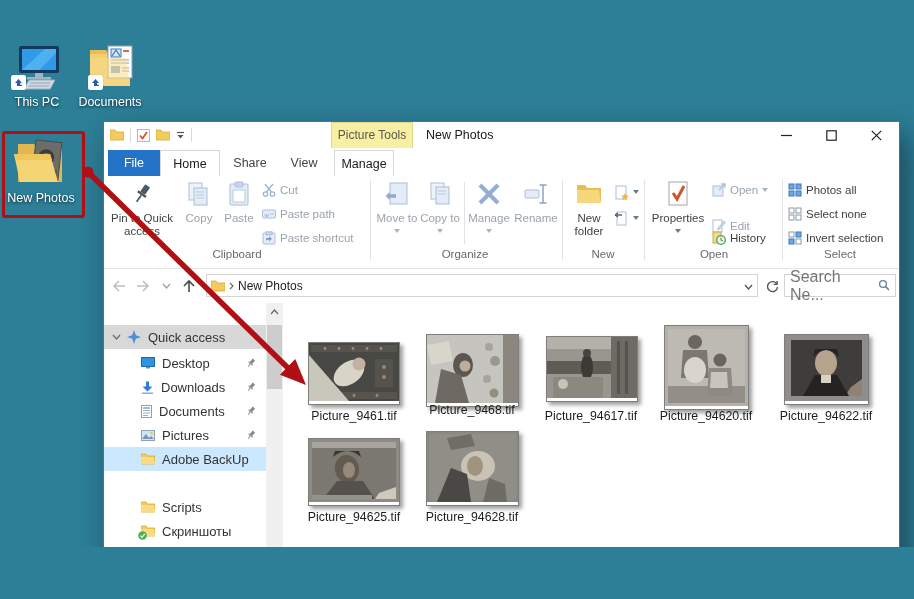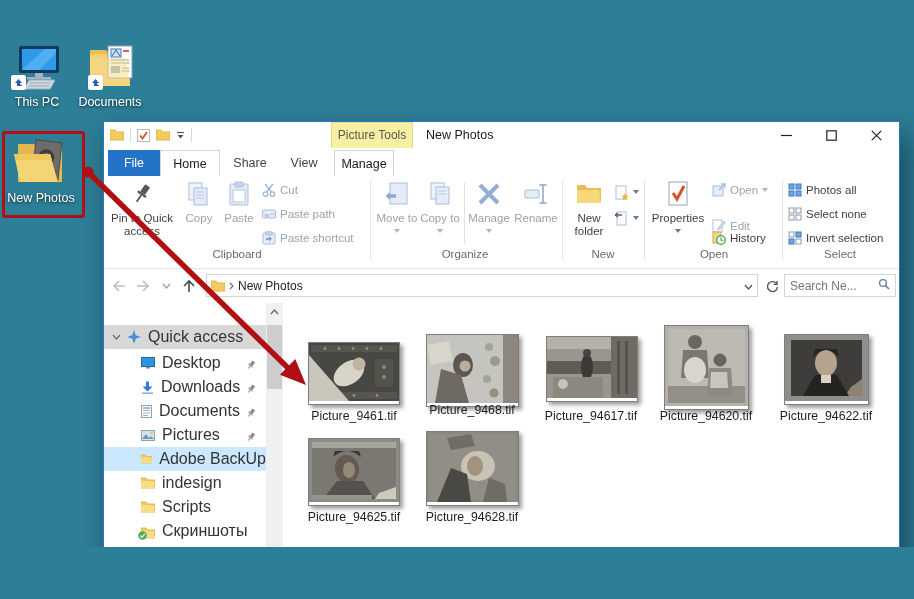--- a/index.html
+++ b/index.html
@@ -46,25 +46,25 @@
   .glabel{position:absolute;top:72px;height:16px;font-size:11.5px;color:#6a6a6a;text-align:center;}
   .dda{display:inline-block;width:0;height:0;border-left:3.5px solid transparent;border-right:3.5px solid transparent;
        border-top:4px solid #6a7a8a;vertical-align:2px;}
   .dda.dim{border-top-color:#a9b6c2;}
   
   .addr{position:absolute;left:0;top:147px;width:100%;height:34px;background:#fff;border-bottom:1px solid #e4e4e4;}
   .navarr{position:absolute;top:8px;width:18px;height:18px;display:flex;align-items:center;justify-content:center;}
   .afield{position:absolute;left:102px;top:5px;width:552px;height:23px;border:1px solid #d4d4d4;box-sizing:border-box;
           display:flex;align-items:center;padding:0 4px;gap:4px;background:#fff;}
   .sfield{position:absolute;left:680px;top:5px;width:112px;height:23px;border:1px solid #d4d4d4;box-sizing:border-box;
-          display:flex;align-items:center;padding:0 5px;background:#fff;color:#767676;font-size:12px;}
+          display:flex;align-items:center;padding:0 5px;background:#fff;color:#767676;font-size:16px;}
   
   .bodyarea{position:absolute;left:0;top:181px;width:100%;height:277px;background:#fff;overflow:hidden;}
   .nav{position:absolute;left:0;top:0;width:162px;height:100%;}
-  .nrow{position:absolute;left:0;width:162px;height:24px;display:flex;align-items:center;font-size:16px;color:#333;}
+  .nrow{position:absolute;left:0;width:162px;height:24px;display:flex;align-items:center;font-size:13px;color:#333;}
   .nrow .lbl{margin-left:7px;white-space:nowrap;}
   .nrow.sel{background:#d8d8d8;}
   .nrow.hl{background:#cce8ff;}
   .npin{position:absolute;right:10px;top:5px;}
   .sbar{position:absolute;left:162px;top:0;width:17px;height:100%;background:#f0f0f0;}
   .sthumb{position:absolute;left:1px;top:22px;width:15px;height:64px;background:#cdcdcd;}
   .filesarea{position:absolute;left:182px;top:0;right:1px;height:100%;}
   .thumb{position:absolute;box-sizing:border-box;border:1px solid #7e7e7e;box-shadow:2.5px 2.5px 4px rgba(0,0,0,.38);}
   .flabel{position:absolute;width:110px;text-align:center;font-size:12.3px;color:#1c1c1c;white-space:nowrap;}
   
@@ -530,27 +530,20 @@
                 </g>
               </svg></span>
         </div>
         <div class="nrow hl" style="top:144px">
           <svg style="margin-left:37px" width="14" height="12" viewBox="0 0 14 12">
               <path d="M0 1 L5 1 L6.5 3 L14 3 L14 11 L0 11 Z" fill="#f2cc5e" stroke="#d8ab3a" stroke-width="0.8"></path>
               <path d="M0 4 L12.5 4 L14 11 L0 11 Z" fill="#f8dc84"></path>
             </svg>
           <span class="lbl">Adobe BackUp</span>
         </div>
-        <div class="nrow" style="top:168px">
-          <svg style="margin-left:37px" width="14" height="12" viewBox="0 0 14 12">
-              <path d="M0 1 L5 1 L6.5 3 L14 3 L14 11 L0 11 Z" fill="#f2cc5e" stroke="#d8ab3a" stroke-width="0.8"></path>
-              <path d="M0 4 L12.5 4 L14 11 L0 11 Z" fill="#f8dc84"></path>
-            </svg>
-          <span class="lbl">indesign</span>
-        </div>
         <div class="nrow" style="top:192px">
           <svg style="margin-left:37px" width="14" height="12" viewBox="0 0 14 12">
               <path d="M0 1 L5 1 L6.5 3 L14 3 L14 11 L0 11 Z" fill="#f2cc5e" stroke="#d8ab3a" stroke-width="0.8"></path>
               <path d="M0 4 L12.5 4 L14 11 L0 11 Z" fill="#f8dc84"></path>
             </svg>
           <span class="lbl">Scripts</span>
         </div>
         <div class="nrow" style="top:216px">
           <span style="margin-left:37px;position:relative;width:14px;height:12px">
             <svg width="14" height="12" viewBox="0 0 14 12">

